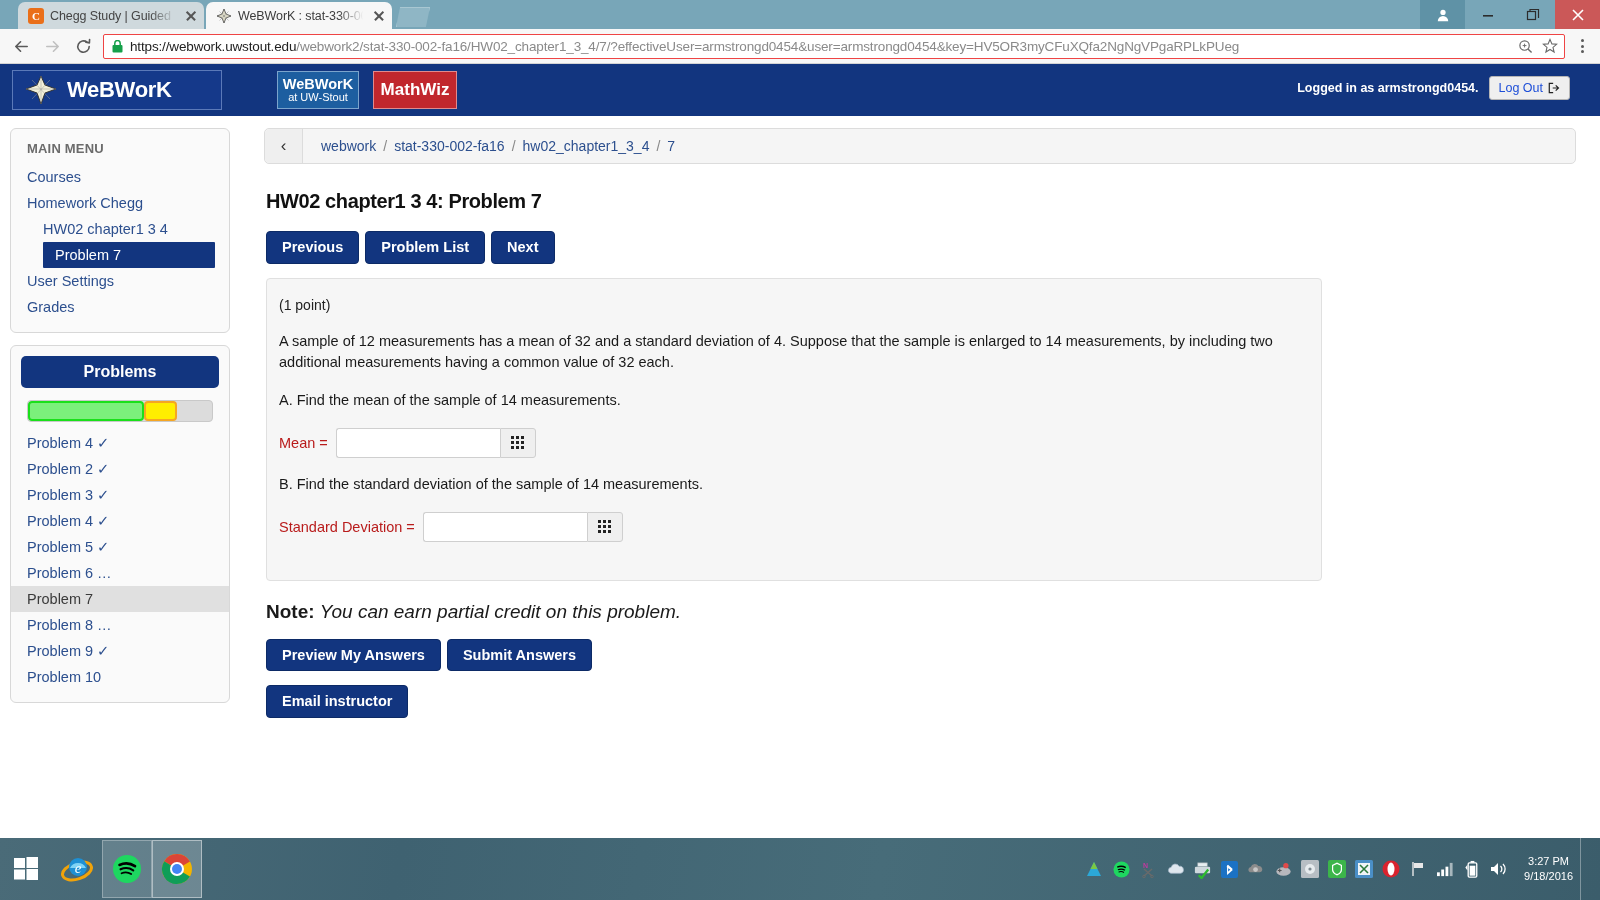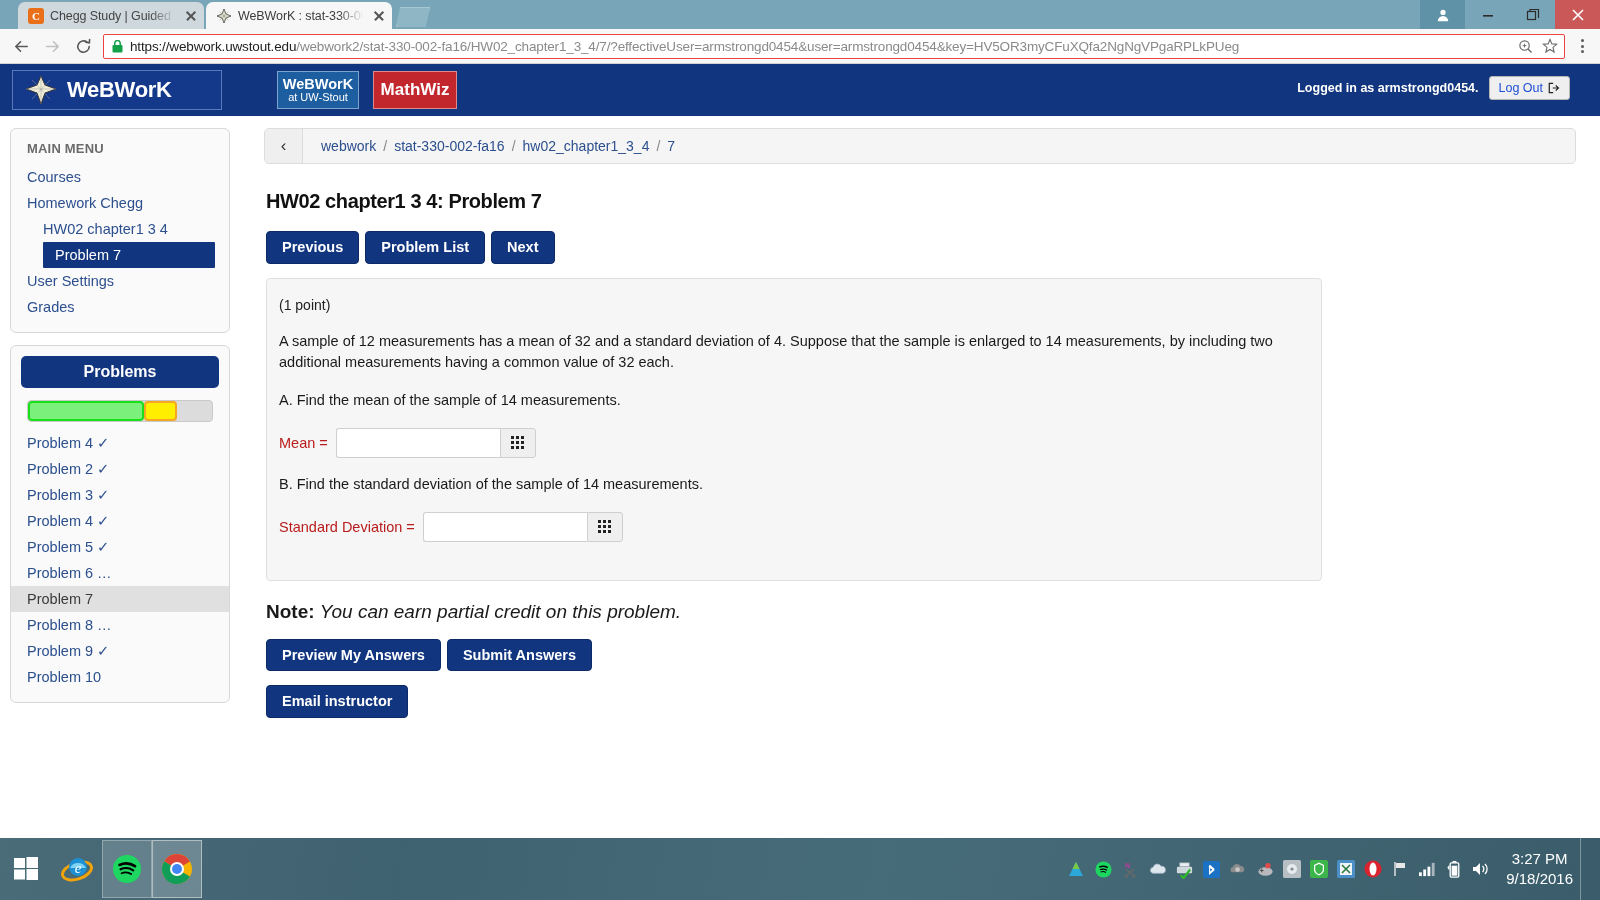--- a/index.html
+++ b/index.html
@@ -204,21 +204,21 @@
   .start {
     width: 52px; height: 62px; display: flex; align-items: center; justify-content: center;
   }
   .tb-item {
     width: 50px; height: 58px; display: flex; align-items: center; justify-content: center;
   }
   .tb-item.pinned-active { background: rgba(255,255,255,0.22); border: 1px solid rgba(255,255,255,0.45); }
   .tb-item.running { background: rgba(255,255,255,0.16); border: 1px solid rgba(255,255,255,0.3); }
   .tray { margin-left: auto; display: flex; align-items: center; gap: 7px; padding-right: 12px; }
   .tray-ico { width: 20px; height: 20px; display: flex; align-items: center; justify-content: center; }
-  .clock { color: #fff; font-size: 15px; text-align: center; line-height: 1.35; padding-left: 8px; }
+  .clock { color: #fff; font-size: 11px; text-align: center; line-height: 1.35; padding-left: 8px; }
   .showdesk { width: 8px; height: 62px; border-left: 1px solid rgba(255,255,255,0.35); }
 </style>
 </head>
 <body>
 
 <div class="browser">
 
   <div class="tabstrip">
     <div class="tab inactive">
       <svg class="tab-fav" viewBox="0 0 16 16">

